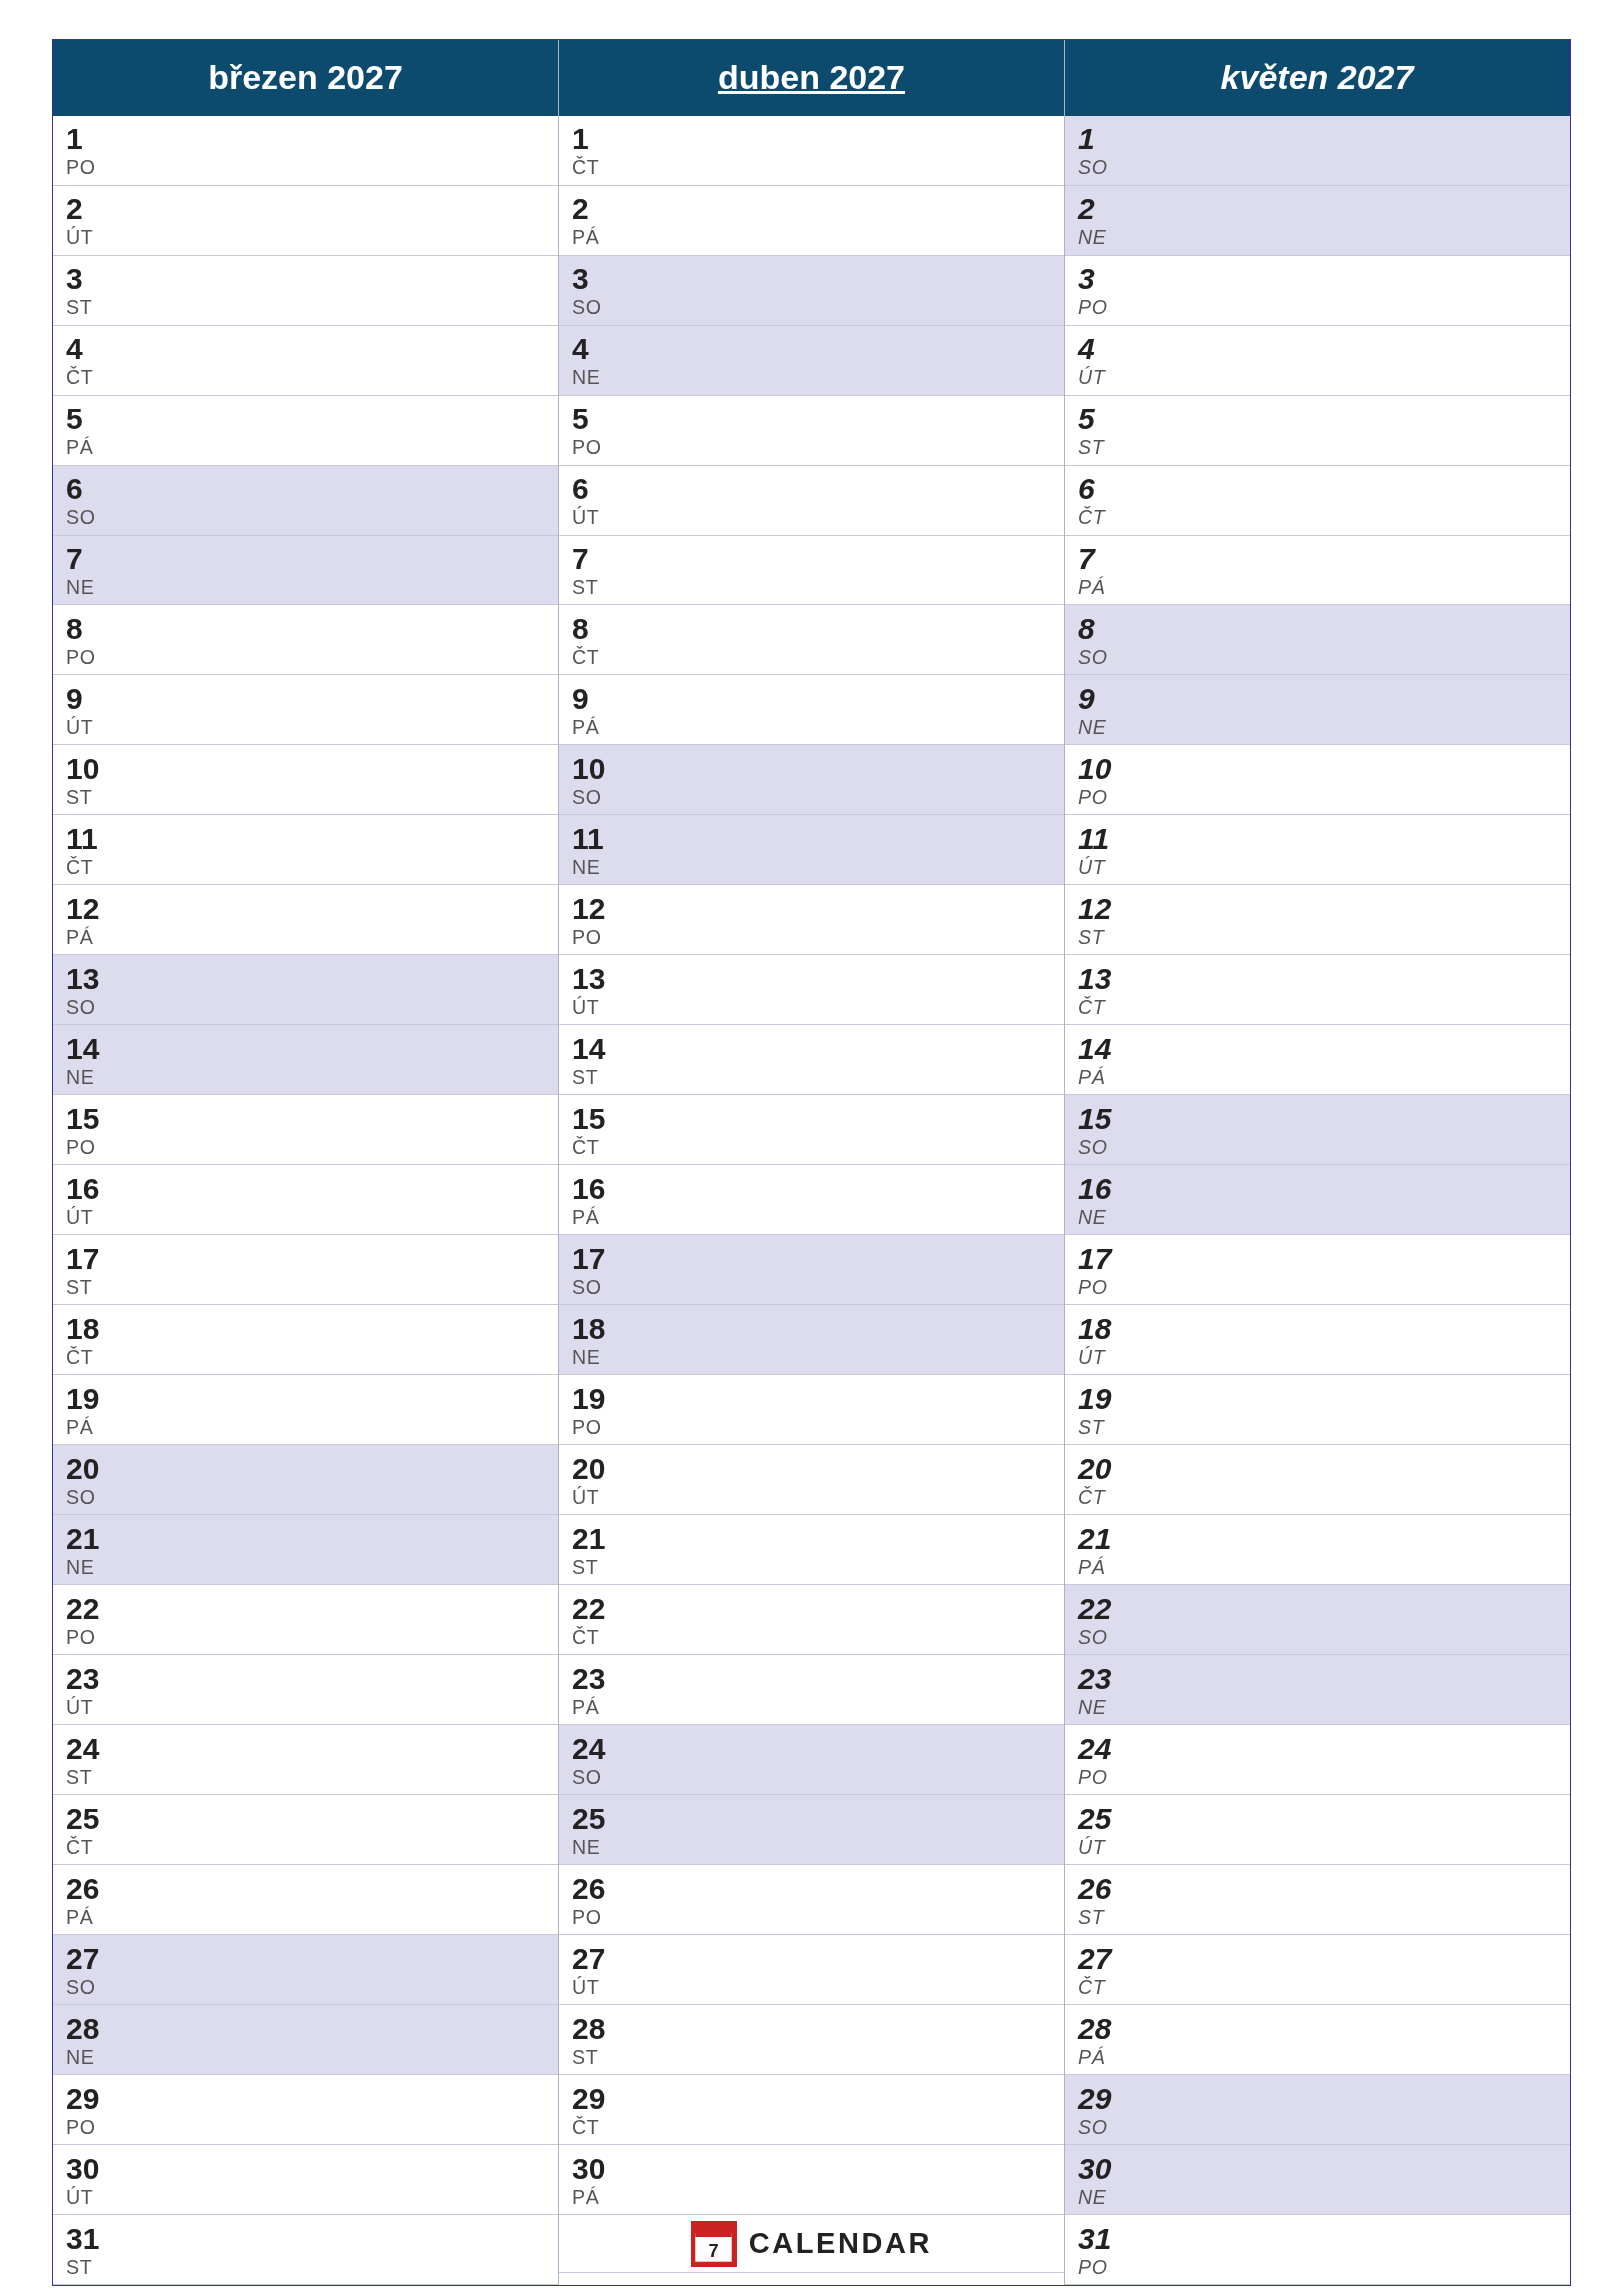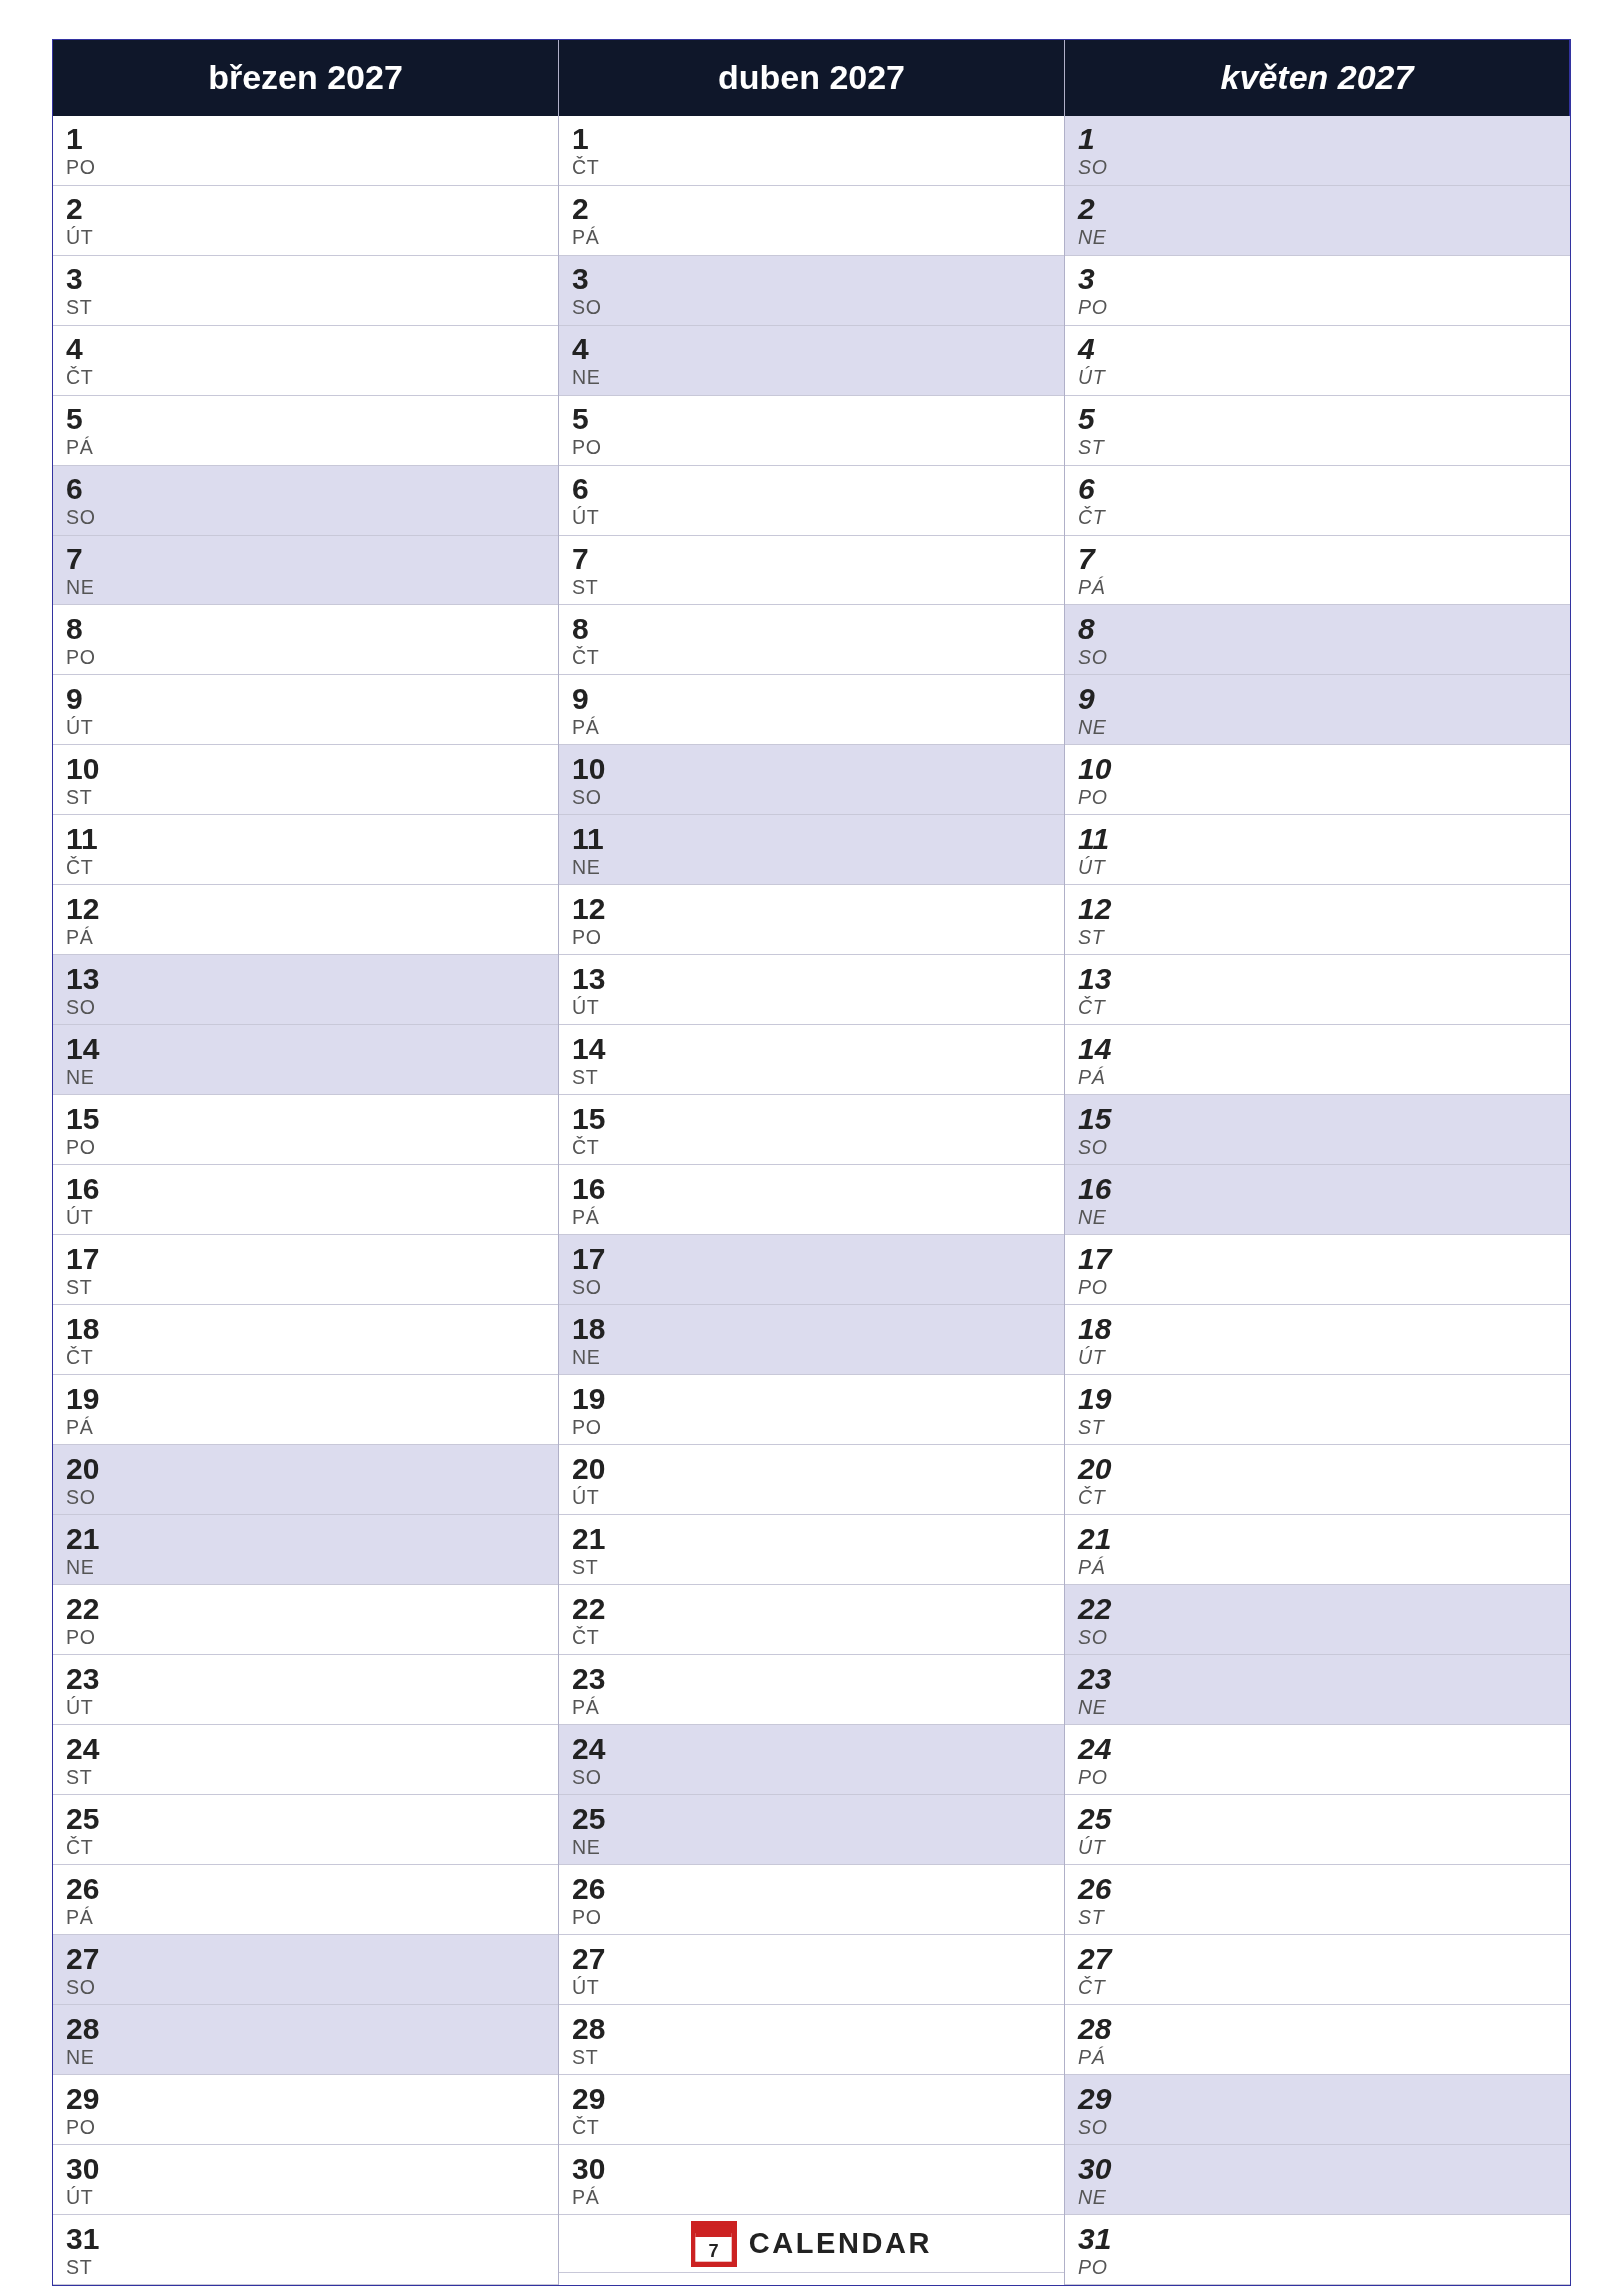--- a/index.html
+++ b/index.html
@@ -10,21 +10,21 @@
       min-height: 2295px;
       padding: 39px 52px;
     }
     .calendar-grid {
       display: grid;
       grid-template-columns: 1fr 1fr 1fr;
       border: 1.3px solid #3333a0;
       width: 100%;
     }
     .month-header {
-      background: #0f172a;
+      background: #0c4a6e;
       color: #fff;
       text-align: center;
       font-size: 34px;
       font-weight: bold;
       padding: 18.3px 6.5px;
       border-right: 1.3px solid #3333a0;
     }
     .month-header:last-child {
       border-right: none;
     }
@@ -211,21 +211,21 @@
       <div class="day-row">
         <div class="day-number">30</div>
         <div class="day-name">ÚT</div>
       </div>
       <div class="day-row">
         <div class="day-number">31</div>
         <div class="day-name">ST</div>
       </div>
     </div>
     <div class="month-col" style="flex: 1 1 0%; display: flex; flex-direction: column;">
-      <div class="month-header" style="border-right: none;">duben 2027</div>
+      <div class="month-header" style="border-right: none; text-decoration: underline;">duben 2027</div>
       <div class="day-row">
         <div class="day-number">1</div>
         <div class="day-name">ČT</div>
       </div>
       <div class="day-row">
         <div class="day-number">2</div>
         <div class="day-name">PÁ</div>
       </div>
       <div class="day-row weekend">
         <div class="day-number">3</div>

